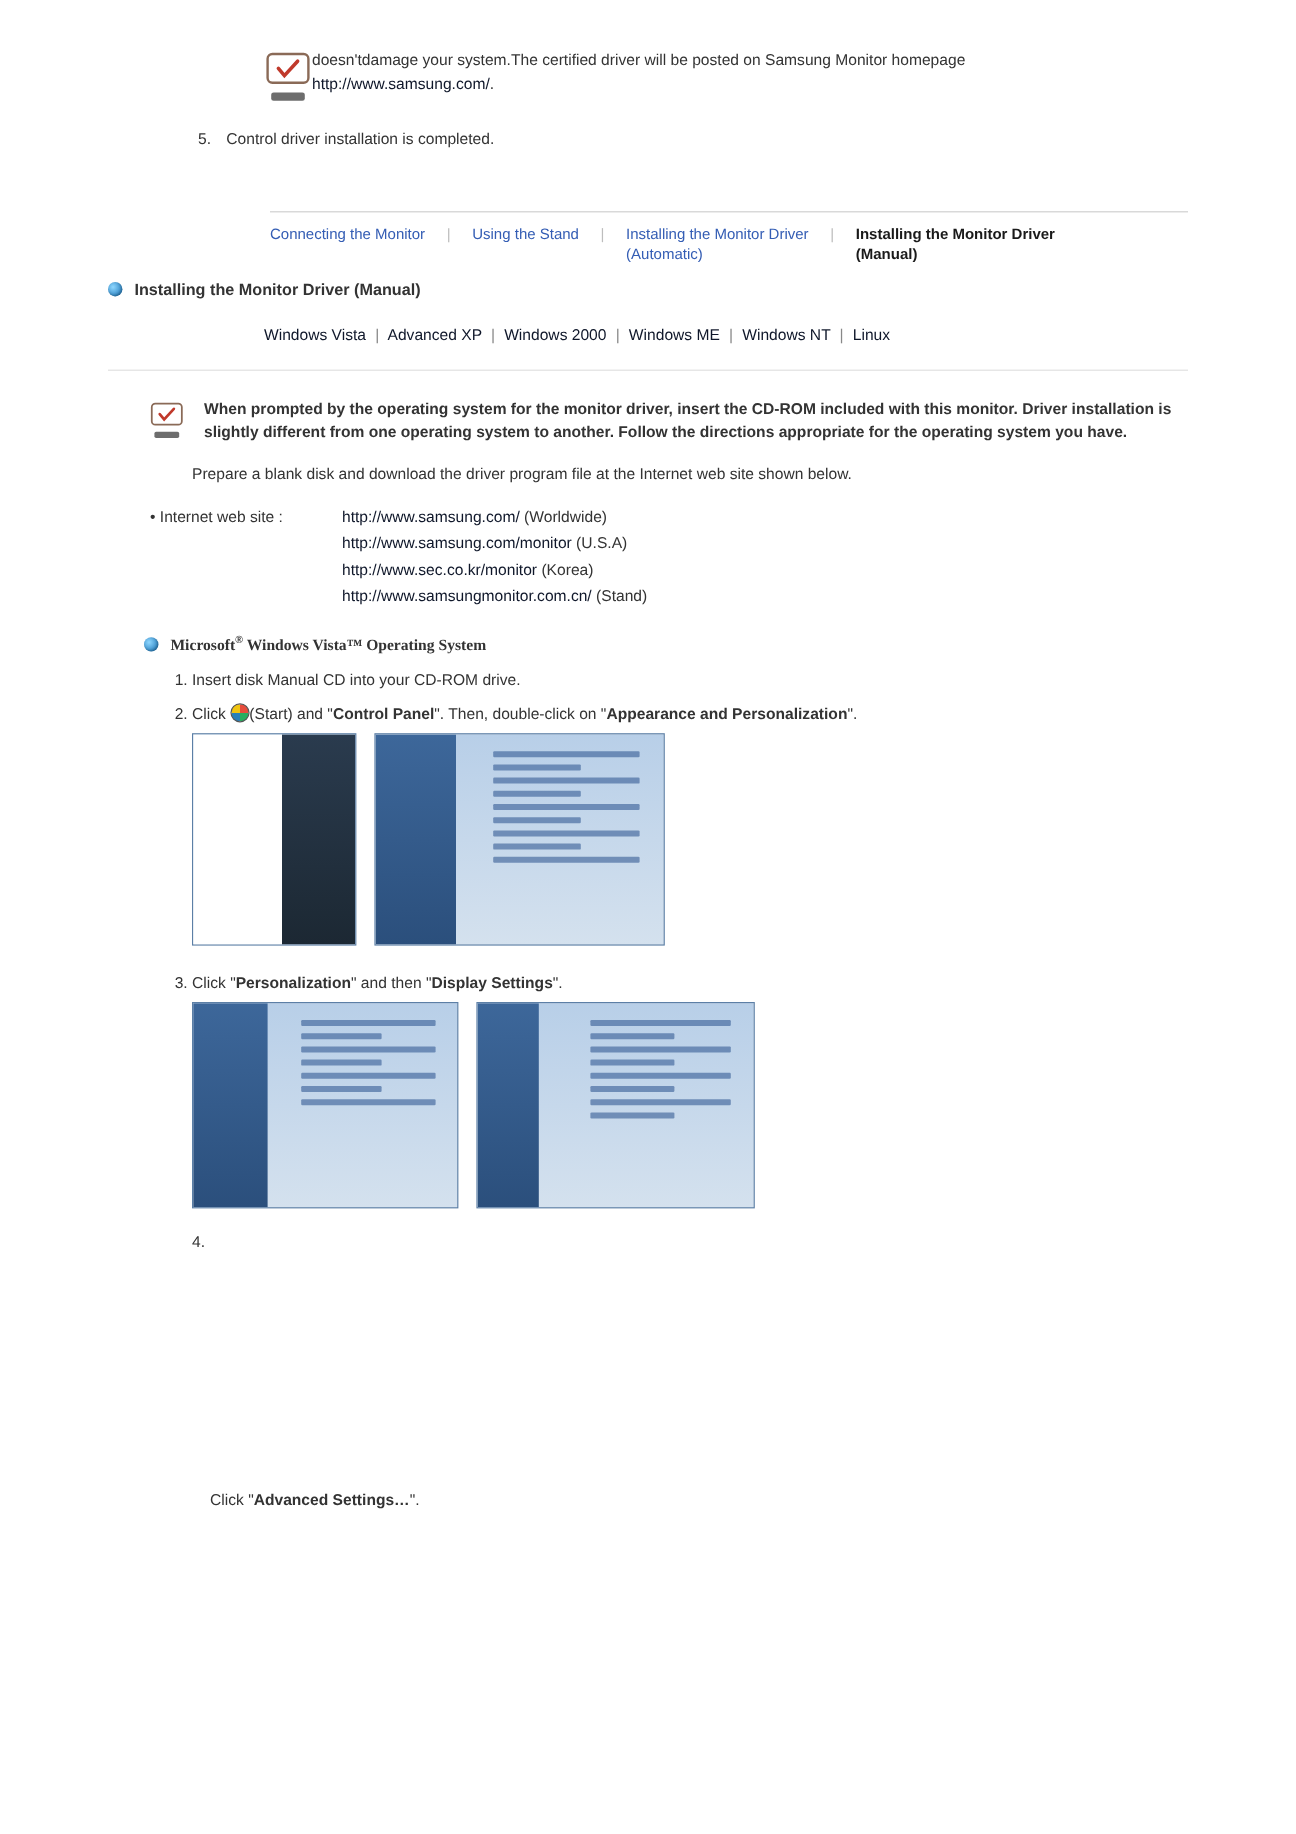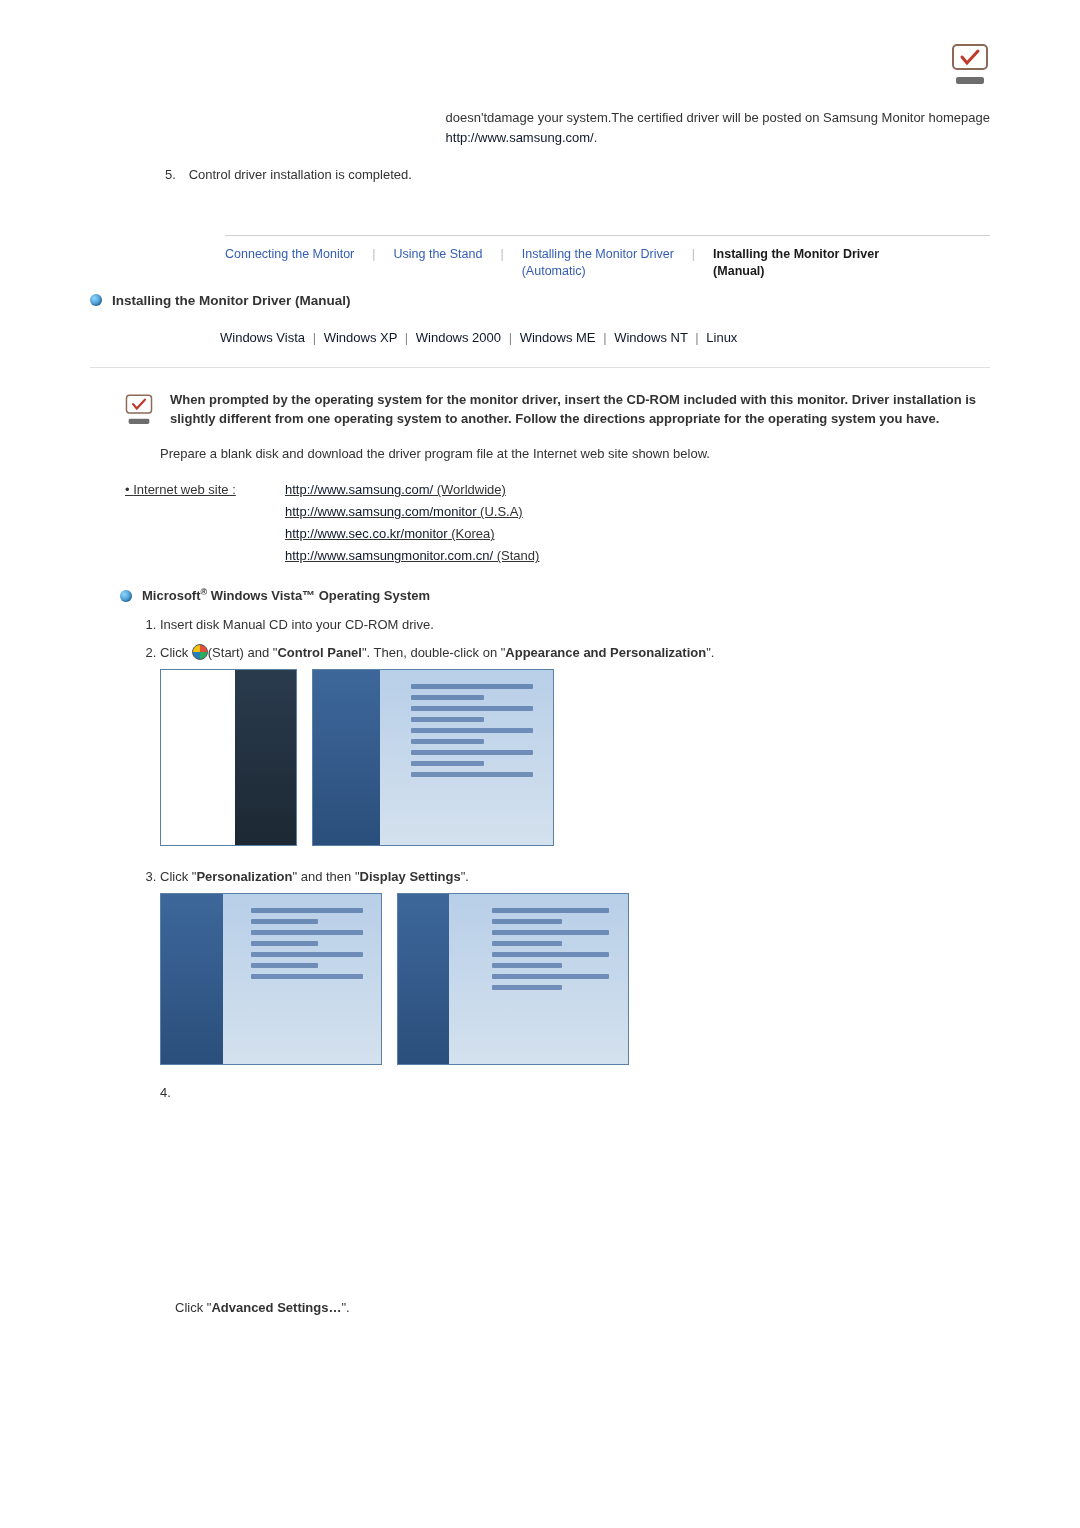--- a/index.html
+++ b/index.html
@@ -6,24 +6,22 @@
     font-family: Arial, Helvetica, sans-serif;
     font-size: 13px;
     color: #333;
     background: #fff;
     margin: 0;
     padding: 40px 90px 60px 90px;
     width: 900px;
   }
   .top-row {
     display: flex;
-    align-items: flex-end;
-    gap: 20px;
+    align-items: flex-start;
     margin-left: 130px;
-    flex-direction: column;
   }
   .check-icon {
     width: 40px;
     height: 45px;
     display: flex;
     flex-direction: column;
     align-items: center;
     justify-content: flex-start;
     flex-shrink: 0;
     margin-top: 3px;
@@ -85,29 +83,29 @@
     flex-shrink: 0;
     margin-top: 3px;
   }
   .bold { font-weight: bold; }
   .para { margin: 14px 0 0 70px; line-height: 1.5; }
   .web-row {
     display: flex;
     margin: 16px 0 0 35px;
     gap: 20px;
     line-height: 1.7;
-    text-decoration: underline;
   }
   .web-label::before { content: "• "; }
   .sub-heading-row {
     display: flex;
     align-items: center;
     gap: 10px;
     margin: 20px 0 0 30px;
     font-weight: bold;
+    font-family: Liberation Serif, serif;
   }
   ol.steps {
     margin: 10px 0 0 45px;
     padding-left: 25px;
     line-height: 1.7;
   }
   ol.steps li { margin-bottom: 6px; }
   .screenshot-pair {
     display: flex;
     gap: 15px;
@@ -173,21 +171,21 @@
 </div>
 
 <div class="heading-row">
   <span class="bullet-icon"></span>
   <span>Installing the Monitor Driver (Manual)</span>
 </div>
 
 <div class="os-links">
   <a class="link">Windows Vista</a>
   <span class="divider">|</span>
-  <a class="link">Windows XP</a>
+  <a class="link">Advanced XP</a>
   <span class="divider">|</span>
   <a class="link">Windows 2000</a>
   <span class="divider">|</span>
   <a class="link">Windows ME</a>
   <span class="divider">|</span>
   <a class="link">Windows NT</a>
   <span class="divider">|</span>
   <a class="link">Linux</a>
 </div>
 

